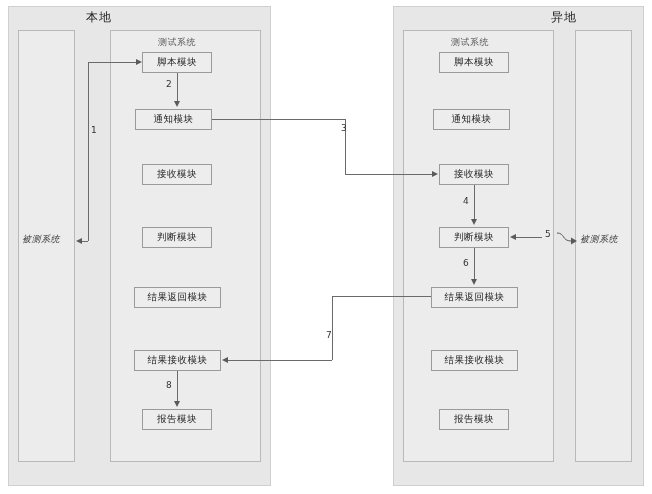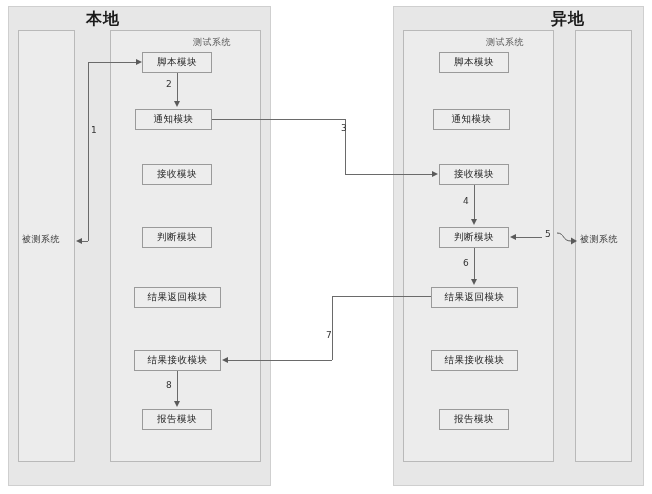--- a/index.html
+++ b/index.html
@@ -15,47 +15,47 @@
   }
   
   .site{
     position:absolute;
     background:#e7e7e7;
     border:1px solid #cfcfcf;
     box-sizing:border-box;
   }
   .site-title{
     position:absolute;
-    font-size:16px;
+    font-size:12px;
     color:#1a1a1a;
-    font-weight:bold;
+    font-weight:normal;
     letter-spacing:1px;
     white-space:nowrap;
   }
   
   .panel{
     position:absolute;
     background:#ececec;
     border:1px solid #b9b9b9;
     box-sizing:border-box;
   }
   .panel-title{
     position:absolute;
     font-size:9px;
     color:#5a5a5a;
     white-space:nowrap;
     letter-spacing:0.5px;
-    margin-left:35px;
   }
   .sut-label{
     position:absolute;
     font-size:9px;
     color:#3a3a3a;
     white-space:nowrap;
     letter-spacing:0.5px;
+    font-style:italic;
   }
   
   .mod{
     position:absolute;
     background:#ededed;
     border:1px solid #9a9a9a;
     box-sizing:border-box;
     font-size:9.5px;
     color:#222;
     display:flex;

